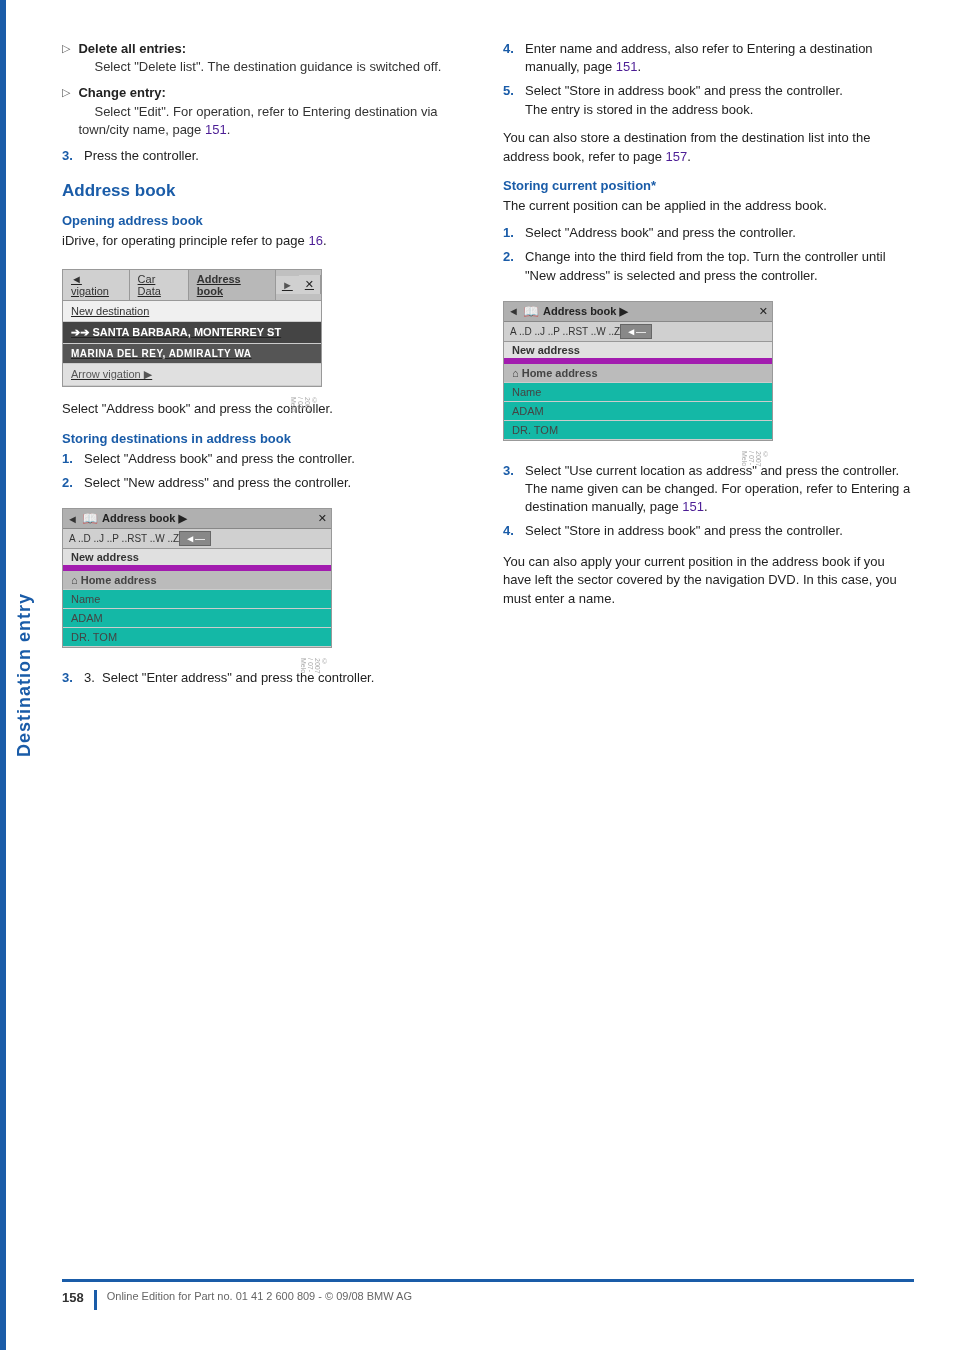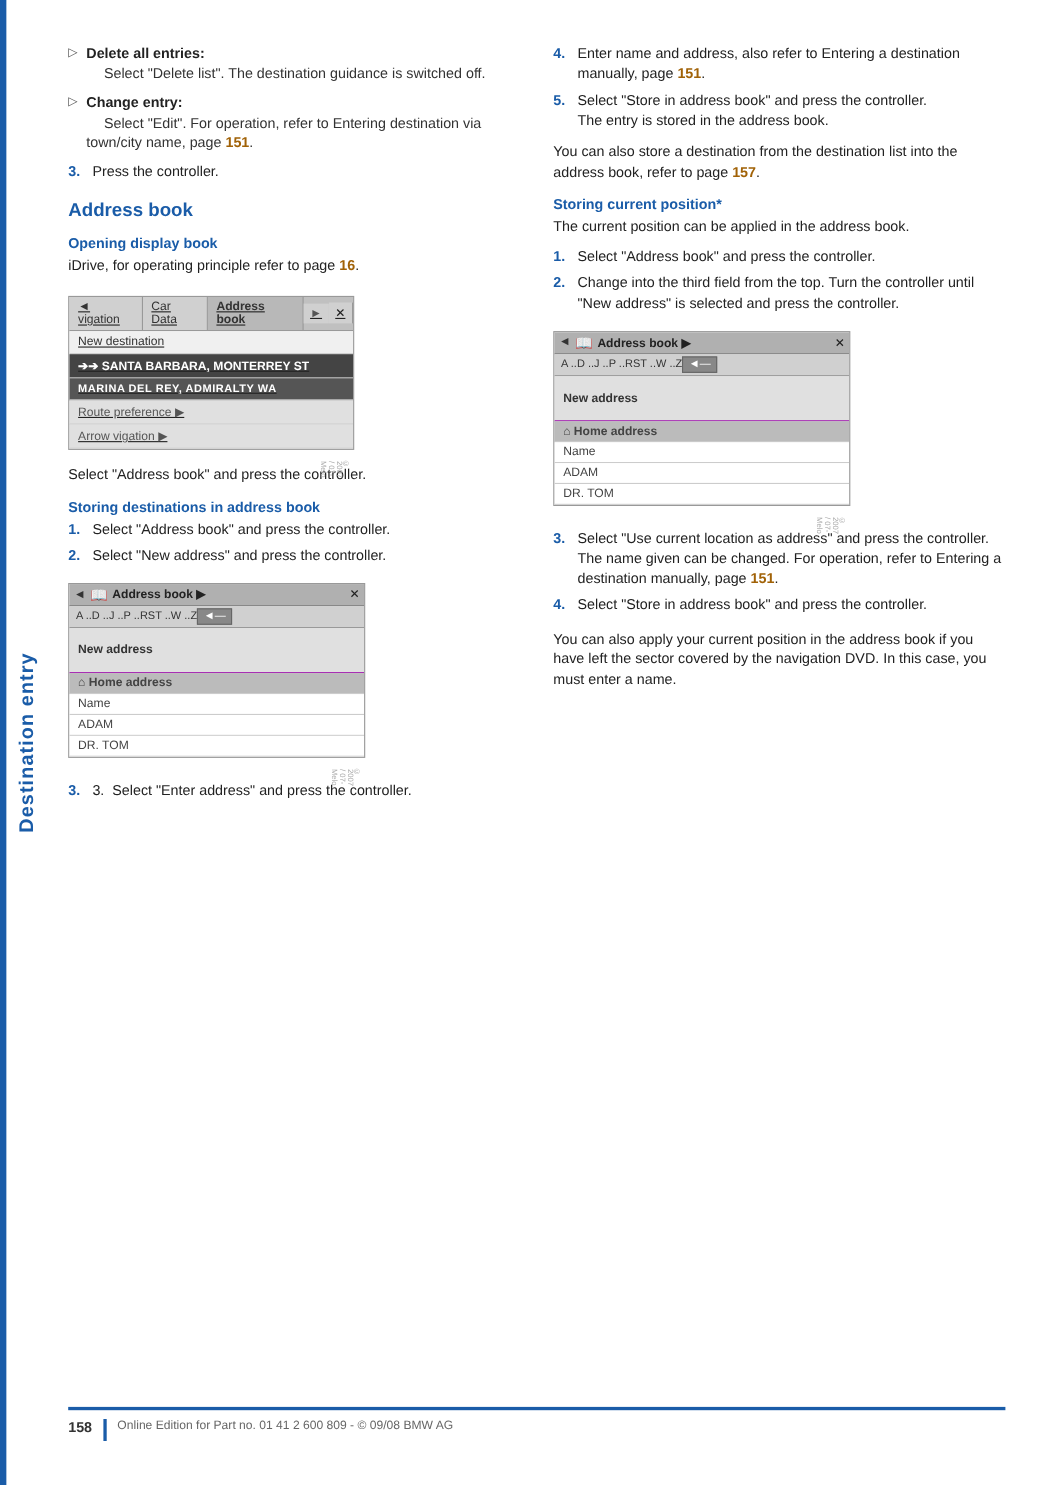--- a/index.html
+++ b/index.html
@@ -259,31 +259,31 @@
     .addr-ui-enter-btn {
       background: #888;
       color: #fff;
       border: 1px solid #666;
       padding: 1px 5px;
       font-size: 10px;
     }
 
     .addr-ui-section-label {
       background: #e0e0e0;
-      padding: 14px 8px;
-      font-size: 11px;
-      font-weight: bold;
-      color: #333;
-      border-bottom: 1px solid #a21caf;
+      padding: 2px 8px;
+      font-size: 11px;
+      font-weight: bold;
+      color: #333;
+      border-bottom: 6px solid #a21caf;
     }
 
     .addr-ui-item {
       padding: 3px 8px;
       border-bottom: 1px solid #ccc;
-      background: #ffffff;
+      background: #14b8a6;
       font-size: 11px;
       color: #444;
       display: flex;
       align-items: center;
       gap: 4px;
     }
 
     .addr-ui-item.selected {
       background: #bbb;
       font-weight: bold;
@@ -310,22 +310,22 @@
       background: #1a5ca8;
     }
 
     .footer-text {
       font-size: 11px;
       color: #666;
     }
 
     
     .page-ref {
-      color: #a16207;
-      font-weight: bold;
+      color: #4c1d95;
+      font-weight: normal;
     }
 
     .text-block {
       line-height: 1.45;
       margin-bottom: 8px;
     }
 
     .small-copyright {
       position: absolute;
       right: 4px;
@@ -374,40 +374,39 @@
         </div>
 
         <div class="numbered-item" style="margin-top:4px; margin-bottom:16px;">
           <span class="num-label">3.</span>
           <span>Press the controller.</span>
         </div>
 
         
         <div class="section-title">Address book</div>
 
-        <div class="subsection-title">Opening display book</div>
+        <div class="subsection-title">Opening address book</div>
 
         <div class="text-block">
           iDrive, for operating principle refer to page <span class="page-ref">16</span>.
         </div>
 
         
         <div class="nav-ui-wrapper">
           <div class="nav-ui">
             <div class="nav-ui-header">
               <div class="nav-ui-tab">◄ vigation</div>
               <div class="nav-ui-tab">Car Data</div>
               <div class="nav-ui-tab active">Address book</div>
               <div class="nav-ui-tab-arrow">►</div>
               <div class="nav-ui-tab-icon">✕</div>
             </div>
             <div class="nav-ui-row">New destination</div>
             <div class="nav-ui-row highlighted">➔➔ SANTA BARBARA, MONTERREY ST</div>
             <div class="nav-ui-row bold-dark">MARINA DEL REY, ADMIRALTY WA</div>
-            <div class="nav-ui-row light">Route preference ▶</div>
             <div class="nav-ui-row light">Arrow vigation ▶</div>
           </div>
           <span class="small-copyright">© 2007 / 07-Melo</span>
         </div>
 
         <div class="text-block">Select "Address book" and press the controller.</div>
 
         <div class="subsection-title">Storing destinations in address book</div>
 
 

